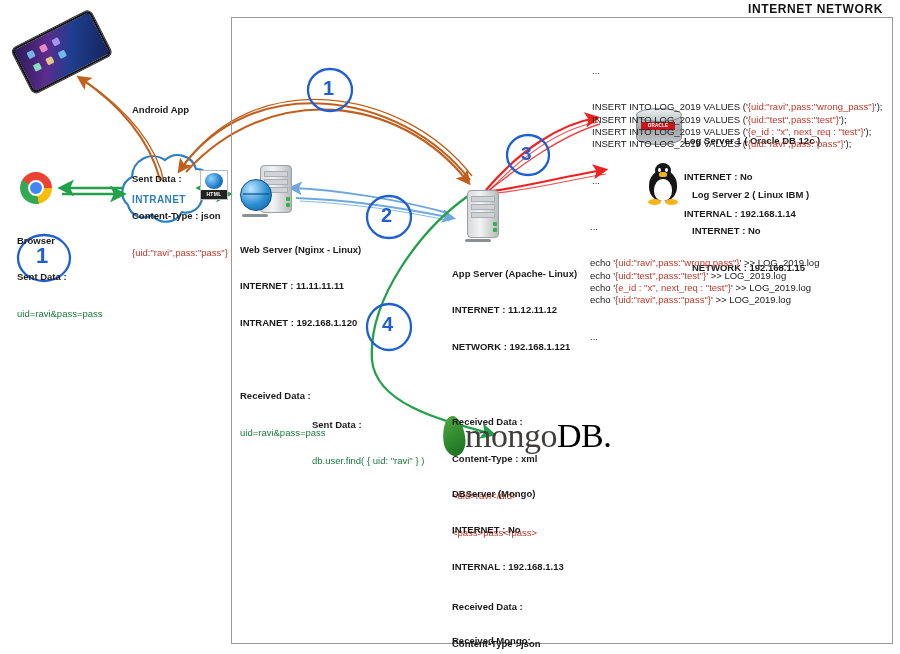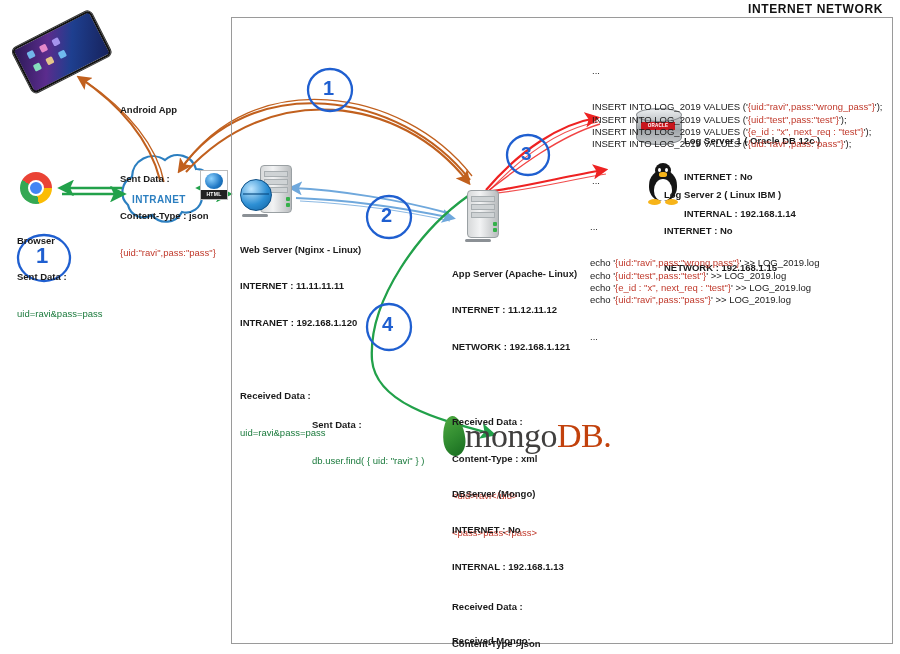--- a/index.html
+++ b/index.html
@@ -52,21 +52,21 @@
   .tux .body{position:absolute;left:3px;top:7px;width:28px;height:31px;border-radius:50% 50% 45% 45%;background:#151515;}
   .tux .belly{position:absolute;left:8px;top:16px;width:18px;height:22px;border-radius:50% 50% 45% 45%;background:#fff;}
   .tux .head{position:absolute;left:9px;top:0;width:16px;height:15px;border-radius:50%;background:#151515;}
   .tux .eye{position:absolute;top:5px;width:3px;height:4px;border-radius:50%;background:#fff;}
   .tux .beak{position:absolute;left:13px;top:9px;width:8px;height:5px;border-radius:40%;background:#f7b419;}
   .tux .foot{position:absolute;bottom:0;width:13px;height:6px;border-radius:50%;background:#f7b419;}
   .mongo{position:absolute;left:443px;top:418px;height:36px;display:flex;align-items:center;}
   .leaf{width:22px;height:40px;border-radius:50% 50% 50% 50%/60% 60% 40% 40%;
         background:linear-gradient(150deg,#4faa41,#2f8a2f 55%,#176b1f);transform:rotate(-6deg);}
   .mtxt{font-family:"Liberation Serif","DejaVu Serif",serif;font-size:34px;letter-spacing:-.5px;}
-  .mtxt .d{color:#c2410c;}
+  .mtxt .d{color:#000000;}
   .mtxt .m{color:#403f3e;}
 </style>
 </head>
 <body>
 
 <svg class="layer" viewBox="0 0 900 654">
   <defs>
     <marker id="ah-orange" markerWidth="7" markerHeight="7" refX="5" refY="3.5" orient="auto">
       <path d="M0,0 L7,3.5 L0,7 L1.6,3.5 Z" fill="#c1601e"></path>
     </marker>
@@ -201,21 +201,21 @@
 </div>
 
 <div class="circnum" style="left:36px;top:243px;font-size:22px;">1</div>
 <div class="circnum" style="left:323px;top:77px;font-size:20px;">1</div>
 <div class="circnum" style="left:381px;top:204px;font-size:20px;">2</div>
 <div class="circnum" style="left:521px;top:143px;font-size:19px;">3</div>
 <div class="circnum" style="left:382px;top:313px;font-size:20px;">4</div>
 
 <div class="tbox bold" style="left:132px;top:194px;font-size:10px;color:#2c7fc0;letter-spacing:.4px;">INTRANET</div>
 
-<div class="tbox" style="left:120px;top:79px;">
+<div class="tbox" style="left:132px;top:79px;">
   <div class="bold">Android App</div>
   <div style="height:8px"></div>
   <div class="bold">Sent Data :</div>
   <div class="bold">Content-Type : json</div>
   <div class="red">{uid:"ravi",pass:"pass"}</div>
 </div>
 
 <div class="tbox" style="left:17px;top:210px;">
   <div class="bold">Browser</div>
   <div class="bold">Sent Data :</div>
@@ -250,21 +250,21 @@
   <div class="bold">Sent Data :</div>
   <div class="green">db.user.find( { uid: "ravi" } )</div>
 </div>
 
 <div class="tbox" style="left:684px;top:110px;">
   <div class="bold">Log Server 1 ( Oracle DB 12c )</div>
   <div class="bold">INTERNET : No</div>
   <div class="bold">INTERNAL : 192.168.1.14</div>
 </div>
 
-<div class="tbox" style="left:664px;top:164px;">
+<div class="tbox" style="left:692px;top:164px;">
   <div class="bold">Log Server 2 ( Linux IBM )</div>
   <div class="bold">INTERNET : No</div>
   <div class="bold">NETWORK : 192.168.1.15</div>
 </div>
 
 <div class="tbox" style="left:592px;top:40px;">
   <div>...</div>
   <div id="sql-log-lines"><div><span>INSERT INTO LOG_2019 VALUES ('</span><span class="red">{uid:"ravi",pass:"wrong_pass"}</span><span>');</span></div><div><span>INSERT INTO LOG_2019 VALUES ('</span><span class="red">{uid:"test",pass:"test"}</span><span>');</span></div><div><span>INSERT INTO LOG_2019 VALUES ('</span><span class="red">{e_id : "x", next_req : "test"}</span><span>');</span></div><div><span>INSERT INTO LOG_2019 VALUES ('</span><span class="red">{uid:"ravi",pass:"pass"}</span><span>');</span></div></div>
   <div>...</div>
 </div>

